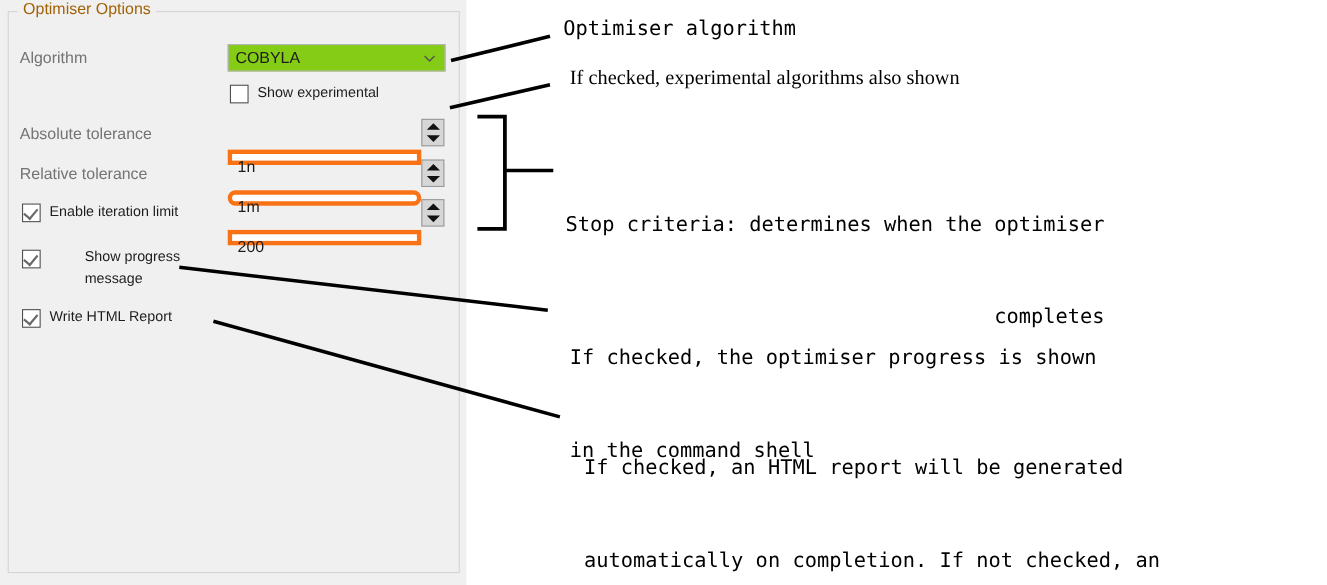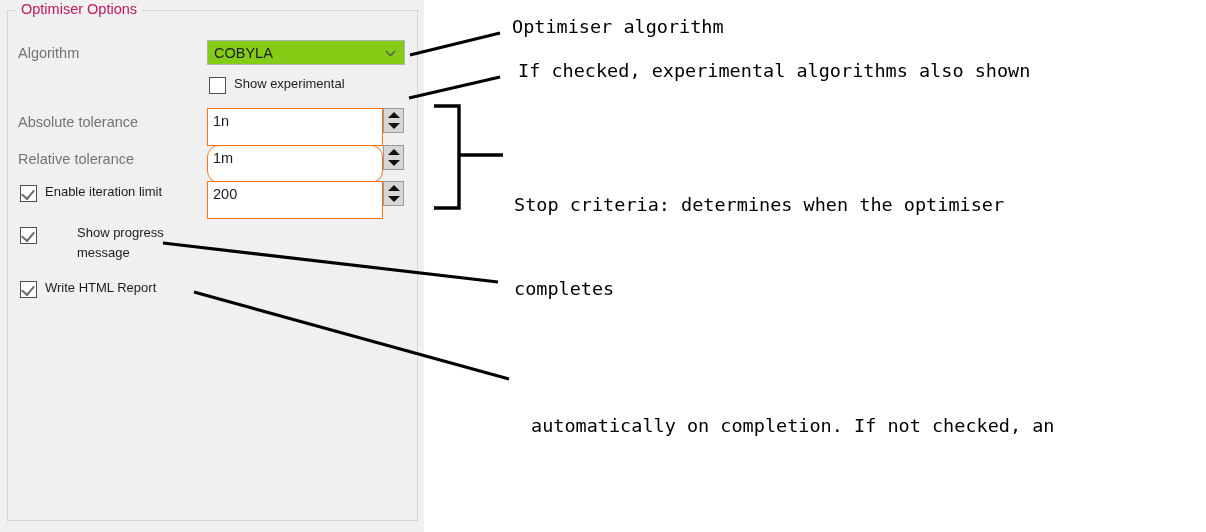--- a/index.html
+++ b/index.html
@@ -34,21 +34,21 @@
     border: 1px solid #d4d4d4;
     box-sizing: border-box;
   }
   #groupbox-title {
     position: absolute;
     left: 16px;
     top: 0px;
     background: #f0f0f0;
     padding: 0 5px;
     font-size: 14.5px;
-    color: #be185d;
+    color: #a16207;
     line-height: 18px;
     white-space: nowrap;
   }
 
   .field-label {
     position: absolute;
     font-size: 14.5px;
     color: #737373;
     white-space: nowrap;
     line-height: 18px;
@@ -81,24 +81,25 @@
     width: 11px;
     height: 11px;
   }
   #combo-chevron svg { display: block; }
 
   
   .textfield {
     position: absolute;
     left: 207px;
     width: 176px;
-    height: 38px;
+    height: 14px;
     background: #ffffff;
-    border: 1px solid #f97316;
-    box-sizing: border-box;
+    border: 4px solid #f97316;
+    box-sizing: border-box;
+    margin-top: 28px;
   }
   .textfield .val {
     position: absolute;
     left: 5px;
     top: 3px;
     font-size: 14.5px;
     color: #1d1d1d;
     line-height: 18px;
     white-space: nowrap;
   }
@@ -276,27 +277,32 @@
     <path d="M434 106 L459 106 L459 208 L434 208" fill="none" stroke="#000000" stroke-width="3.4"></path>
     <line x1="459" y1="155" x2="503" y2="155" stroke="#000000" stroke-width="3.4"></line>
 
     <line x1="163" y1="243" x2="498" y2="282" stroke="#000000" stroke-width="3.2"></line>
 
     <line x1="194" y1="292" x2="509" y2="379" stroke="#000000" stroke-width="3.2"></line>
   </svg>
 
   <div class="note" style="left:512px; top:13px;">Optimiser algorithm</div>
 
-  <div class="note" style="left:518px; top:57px;">If checked, experimental algorithms also shown</div>
-
-  <div class="note" style="left:514px; top:135px;">
+  <div class="note" style="left:518px; top:57px;font-family:Liberation Serif, serif;">If checked, experimental algorithms also shown</div>
+
+  <div class="note" style="left:514px; top:135px;text-align:right;">
     <div>Stop criteria: determines when the optimiser</div>
     <div>completes</div>
   </div>
 
+  <div class="note" style="left:518px; top:256px;">
+    <div>If checked, the optimiser progress is shown</div>
+    <div>in the command shell</div>
+  </div>
 
   <div class="note" style="left:531px; top:356px;">
+    <div>If checked, an HTML report will be generated</div>
     <div>automatically on completion. If not checked, an</div>
     
     
   </div>
 
 </div>
 
 </body></html>

